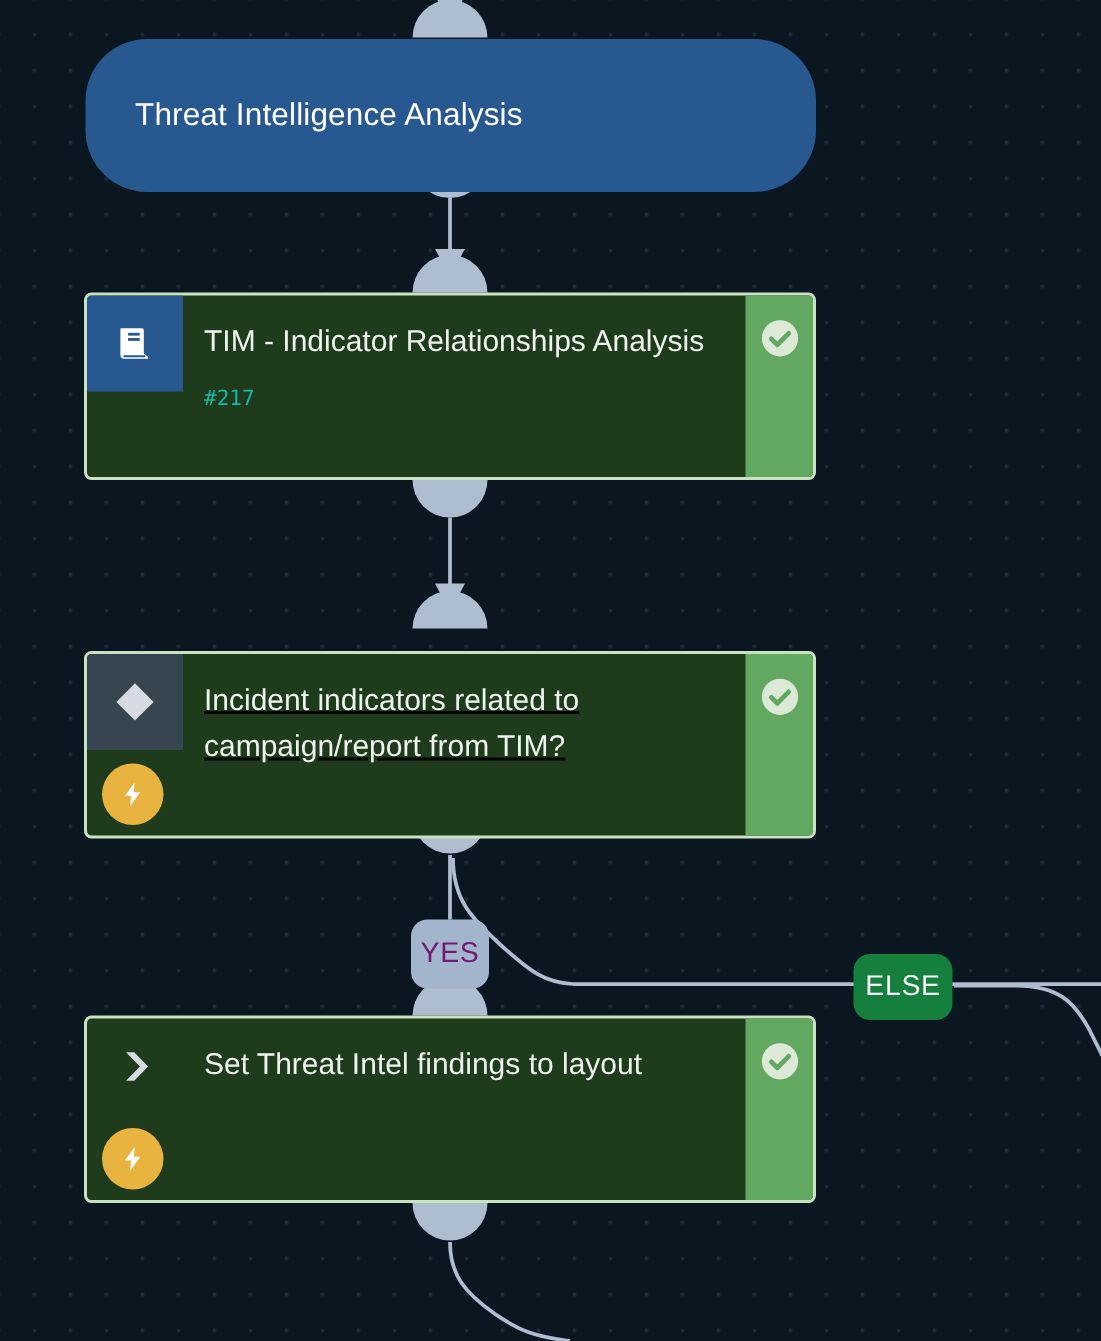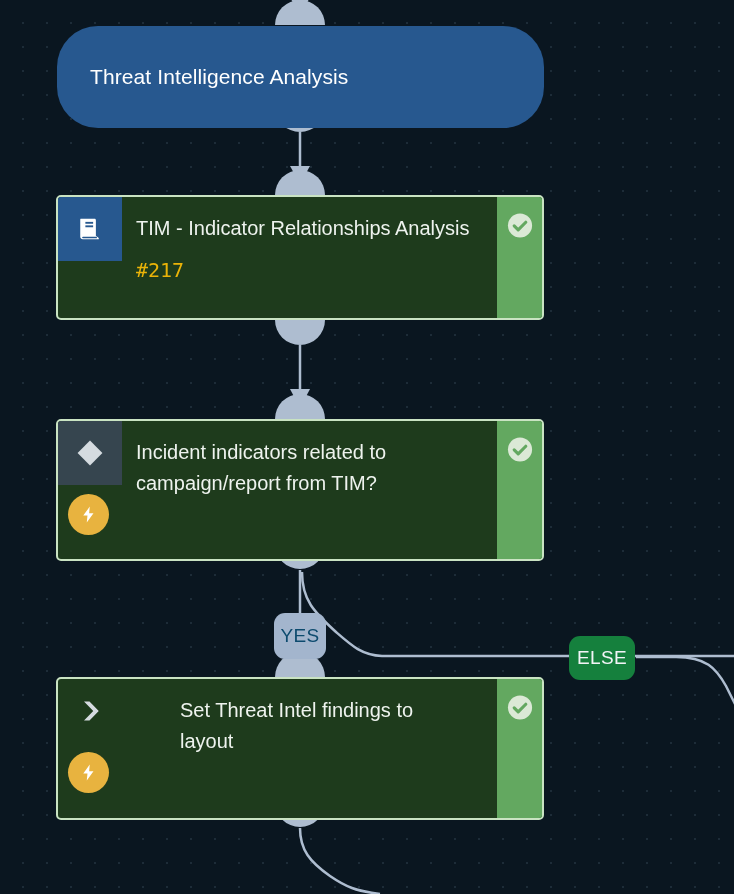--- a/index.html
+++ b/index.html
@@ -104,22 +104,22 @@
     flex: 1 1 auto;
     padding: 16px 10px 29px 14px;
     min-width: 0;
   }
   .node .body .label {
     color: #eef3ee;
     font-size: 20px;
     line-height: 31px;
   }
   .node .body .ident {
-    color: #eab308;
-    font-size: 20px;
+    color: #14b8a6;
+    font-size: 14px;
     margin-top: 14px;
     font-family: "DejaVu Sans Mono", monospace;
   }
 
   .node .status-strip {
     flex: 0 0 45px;
     width: 45px;
     background: #63a860;
     position: relative;
   }
@@ -139,21 +139,21 @@
     border-radius: 11px;
     font-size: 19px;
     letter-spacing: .4px;
   }
   .branch-label.yes {
     left: 274px;
     top: 613px;
     width: 52px;
     height: 46px;
     background: #a3b5cd;
-    color: #0c4a6e;
+    color: #701a75;
   }
   .branch-label.els {
     left: 569px;
     top: 636px;
     width: 66px;
     height: 44px;
     background: #15803d;
     color: #f2f4f7;
   }
 </style>
@@ -215,21 +215,21 @@
   <div class="status-strip">
     <span class="check">
       <svg width="29" height="29" viewBox="0 0 24 24">
         <circle cx="12" cy="12" r="10" fill="#dbe9d6"></circle>
         <path d="M7.2 12.3l3.3 3.3 6.3-6.3" stroke="#63a860" stroke-width="2.6" fill="none" stroke-linecap="round" stroke-linejoin="round"></path>
       </svg>
     </span>
   </div>
 </div>
 
-<div class="node" style="top:419px; height:142px;">
+<div class="node" style="top:434px; height:125px;text-decoration:underline;">
   <div class="icon-col">
     <div class="icon-box slate">
       <svg width="34" height="34" viewBox="0 0 24 24">
         <rect x="12" y="3.2" width="12.4" height="12.4" transform="rotate(45 12 3.2)" fill="#d5dbe0"></rect>
       </svg>
     </div>
     <div class="bolt-badge">
       <svg width="19" height="19" viewBox="0 0 24 24" fill="#ffffff">
         <path d="M13.6 2L5.4 13.4h5.3L9.8 22l8.5-11.7h-5.5z"></path>
       </svg>
@@ -248,21 +248,21 @@
   </div>
 </div>
 
 <div class="branch-label yes">
   <span>YES</span>
 </div>
 <div class="branch-label els">
   <span>ELSE</span>
 </div>
 
-<div class="node" style="top:677px; height:143px;gap:44px;">
+<div class="node" style="top:677px; height:125px;">
   <div class="icon-col">
     <div class="icon-box plain">
       <svg width="30" height="30" viewBox="0 0 24 24" fill="#d5dbe0">
         <path d="M7.2 4.4l7.4 7.6-7.4 7.6h4.4l7.4-7.6-7.4-7.6z"></path>
       </svg>
     </div>
     <div class="bolt-badge">
       <svg width="19" height="19" viewBox="0 0 24 24" fill="#ffffff">
         <path d="M13.6 2L5.4 13.4h5.3L9.8 22l8.5-11.7h-5.5z"></path>
       </svg>

